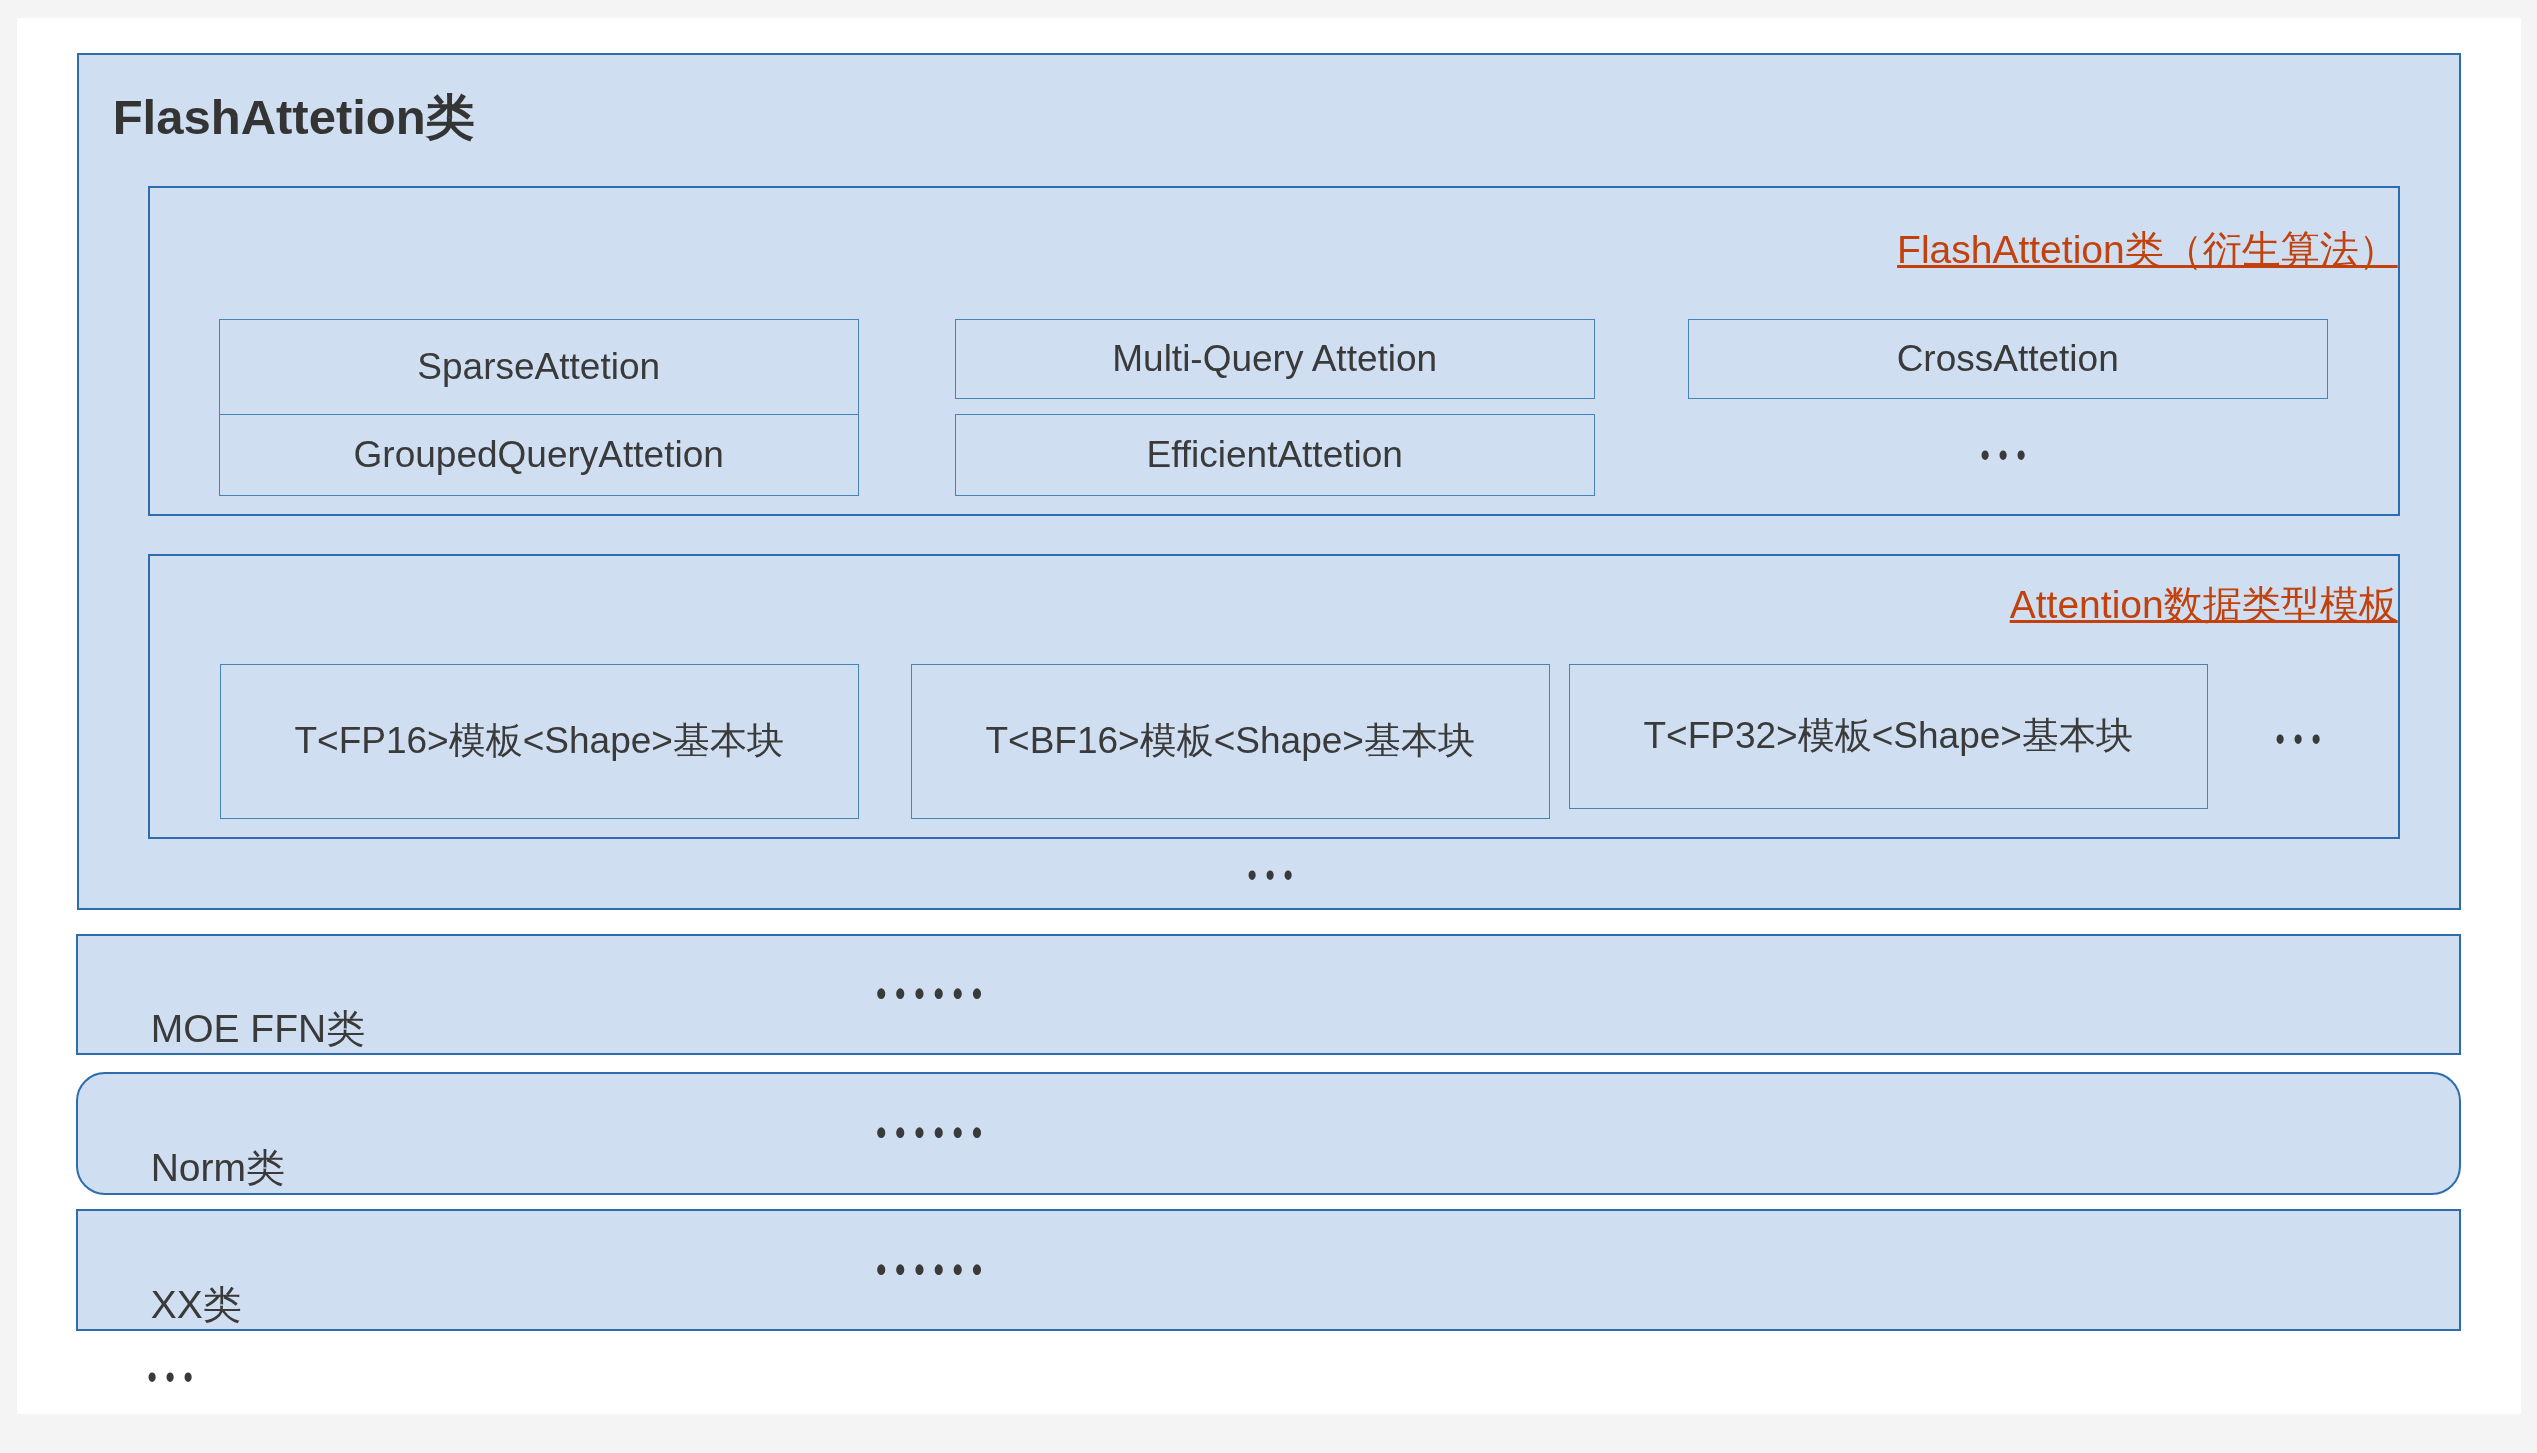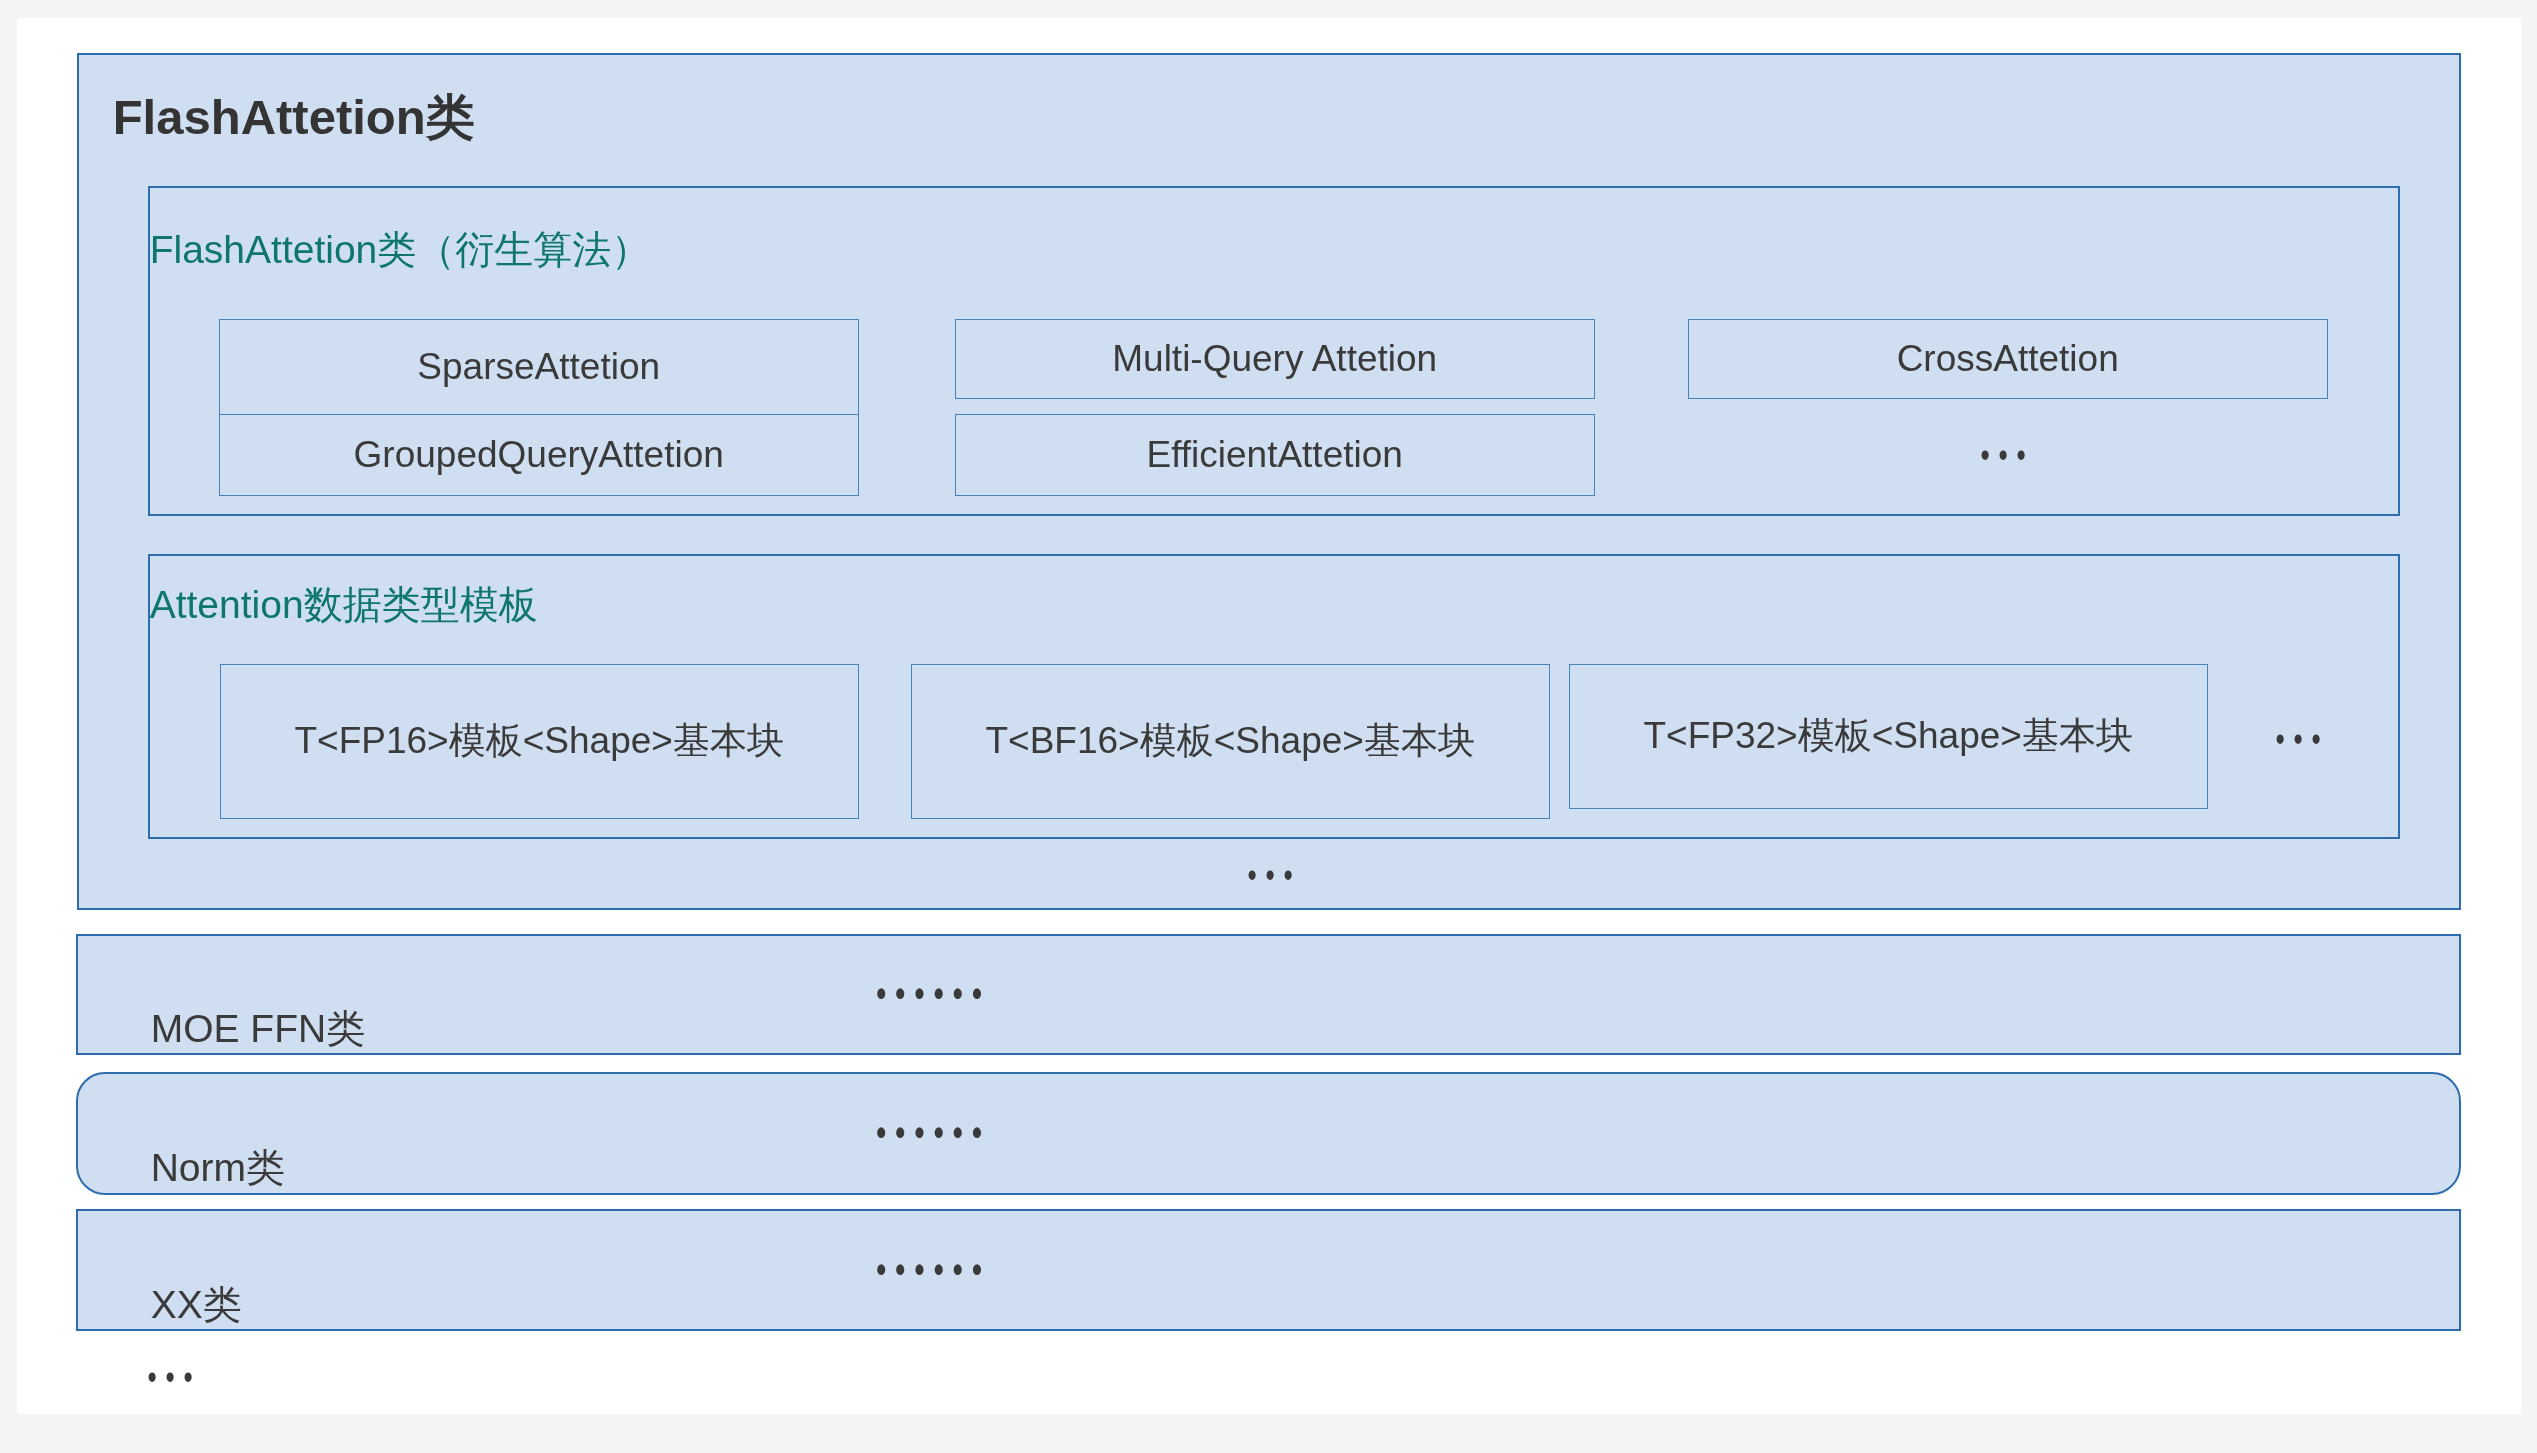--- a/index.html
+++ b/index.html
@@ -37,25 +37,26 @@
     color: #343434;
     white-space: nowrap;
   }
 
   .inner1 { left: 69px; top: 131px; width: 2252px; height: 330px; }
   .inner2 { left: 69px; top: 499px; width: 2252px; height: 285px; }
 
   .inner-title {
     position: absolute;
     left: 0; right: 0;
-    text-align: left;
+    text-align: right;
     font-size: 39px;
     line-height: 45px;
-    color: #0f766e;
+    color: #c2410c;
     white-space: nowrap;
+    text-decoration: underline;
   }
   .inner1 .inner-title { top: 39px; }
   .inner2 .inner-title { top: 26px; }
 
   .cell {
     position: absolute;
     display: flex;
     align-items: center;
     justify-content: center;
     font-size: 37px;

